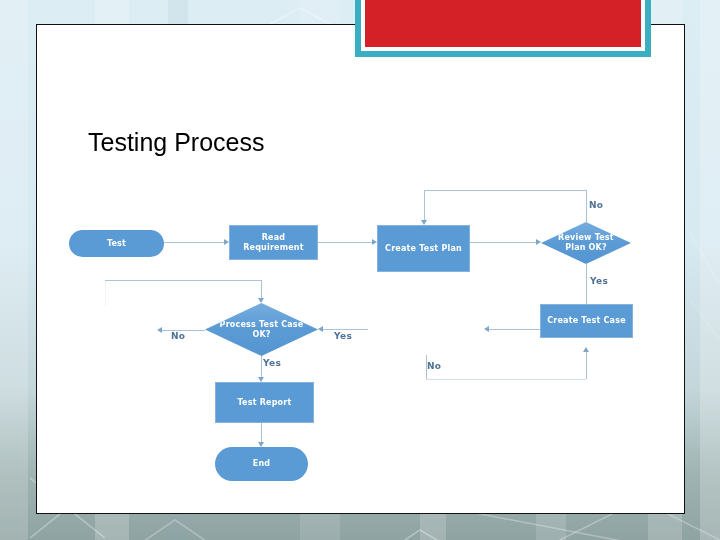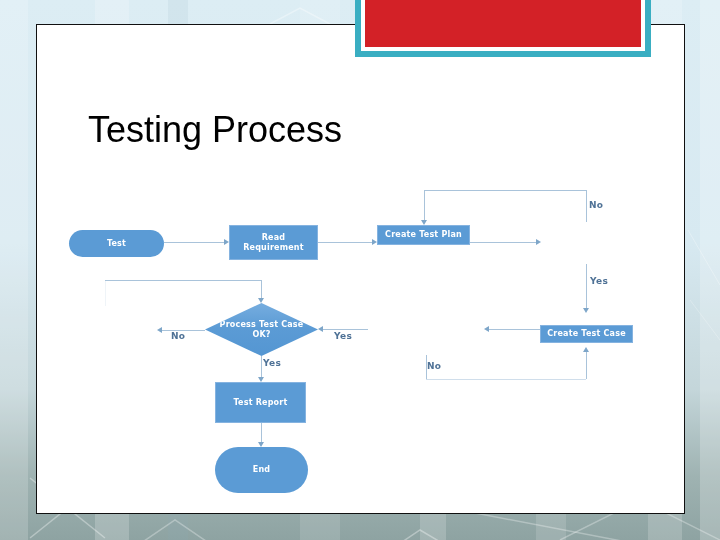--- a/index.html
+++ b/index.html
@@ -17,22 +17,22 @@
   }
   .banner{
     position:absolute;left:355px;top:-14px;width:296px;height:71px;
     background:var(--banner_teal);z-index:3;box-sizing:border-box;padding:6px;
   }
   .banner-inner{
     width:100%;height:100%;background:#ffffff;box-sizing:border-box;padding:4px;
   }
   .banner-red{width:100%;height:100%;background:var(--banner_red)}
   .title{
-    position:absolute;left:88px;top:109px;z-index:2;
-    font-size:36px;color:var(--title_text);letter-spacing:0;
+    position:absolute;left:88px;top:128px;z-index:2;
+    font-size:25px;color:var(--title_text);letter-spacing:0;
   }
   .node{
     position:absolute;z-index:4;display:flex;align-items:center;justify-content:center;
     color:var(--node_text);font-family:"DejaVu Sans",sans-serif;font-weight:bold;
     font-size:8px;letter-spacing:.2px;text-align:center;line-height:1.25;box-sizing:border-box;
   }
   .rect{background:var(--shape_fill);border:1px solid var(--shape_border)}
   .stadium{background:var(--shape_fill);border-radius:999px}
   .diamond{
     background:linear-gradient(180deg,#76addf 0%,var(--shape_fill) 48%,#5496d2 100%);
@@ -134,29 +134,32 @@
   <div class="elabel" style="left:427px;top:361px">No</div>
   <div class="elabel" style="left:171px;top:331px">No</div>
   <div class="elabel" style="left:263px;top:358px">Yes</div>
 
   <div class="node stadium" style="left:69px;top:230px;width:95px;height:27px">
     <span>Test</span>
   </div>
   <div class="node rect" style="left:229px;top:225px;width:89px;height:35px">
     <span>Read Requirement</span>
   </div>
-  <div class="node rect" style="left:377px;top:225px;width:93px;height:20px">
+  <div class="node rect" style="left:377px;top:225px;width:93px;height:47px">
     <span>Create Test Plan</span>
+  </div>
+  <div class="node diamond" style="left:541px;top:222px;width:90px;height:42px">
+    <span style="width:66px">Review Test Plan OK?</span>
   </div>
   <div class="node diamond" style="left:205px;top:303px;width:113px;height:53px">
     <span style="width:100px">Process Test Case OK?</span>
   </div>
-  <div class="node rect" style="left:540px;top:325px;width:93px;height:18px">
+  <div class="node rect" style="left:540px;top:304px;width:93px;height:34px">
     <span>Create Test Case</span>
   </div>
-  <div class="node rect" style="left:215px;top:382px;width:91px;height:41px">
+  <div class="node rect" style="left:215px;top:382px;width:99px;height:41px">
     <span>Test Report</span>
   </div>
-  <div class="node stadium" style="left:215px;top:447px;width:93px;height:46px">
+  <div class="node stadium" style="left:215px;top:447px;width:93px;height:34px">
     <span>End</span>
   </div>
 
 </div>
 
 </body></html>

